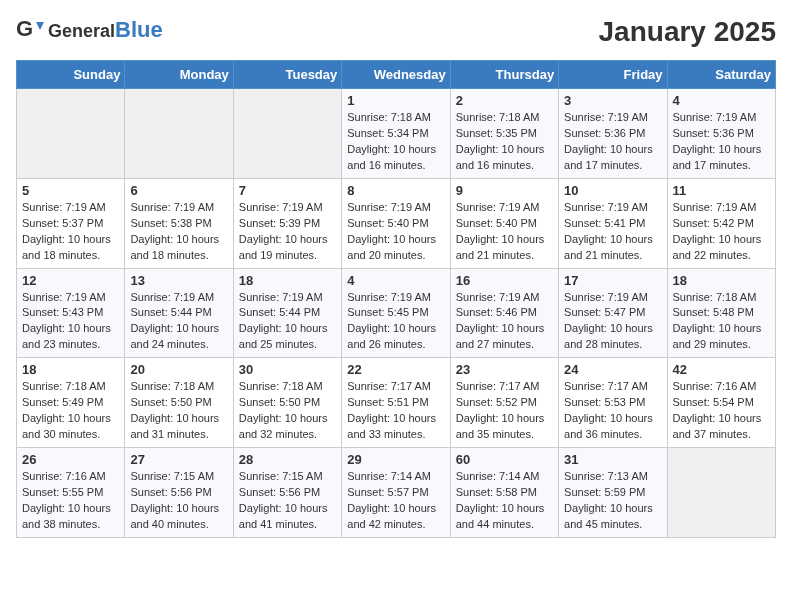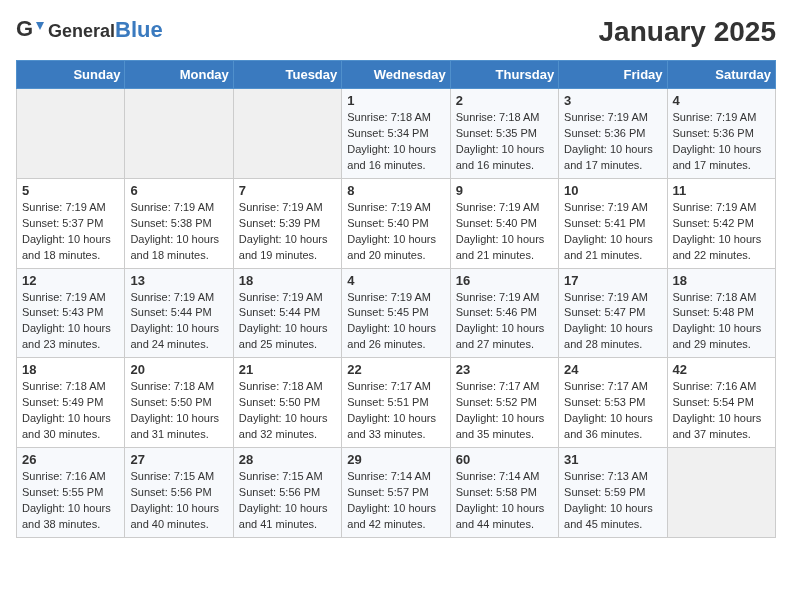--- a/index.html
+++ b/index.html
@@ -197,21 +197,21 @@
       <tr>
         <td>
           <span class="day-number">18</span>
           <div class="day-detail">Sunrise: 7:18 AM<br>Sunset: 5:49 PM<br>Daylight: 10 hours and 30 minutes.</div>
         </td>
         <td>
           <span class="day-number">20</span>
           <div class="day-detail">Sunrise: 7:18 AM<br>Sunset: 5:50 PM<br>Daylight: 10 hours and 31 minutes.</div>
         </td>
         <td>
-          <span class="day-number">21</span>
+          <span class="day-number">30</span>
           <div class="day-detail">Sunrise: 7:18 AM<br>Sunset: 5:50 PM<br>Daylight: 10 hours and 32 minutes.</div>
         </td>
         <td>
           <span class="day-number">22</span>
           <div class="day-detail">Sunrise: 7:17 AM<br>Sunset: 5:51 PM<br>Daylight: 10 hours and 33 minutes.</div>
         </td>
         <td>
           <span class="day-number">23</span>
           <div class="day-detail">Sunrise: 7:17 AM<br>Sunset: 5:52 PM<br>Daylight: 10 hours and 35 minutes.</div>
         </td>

